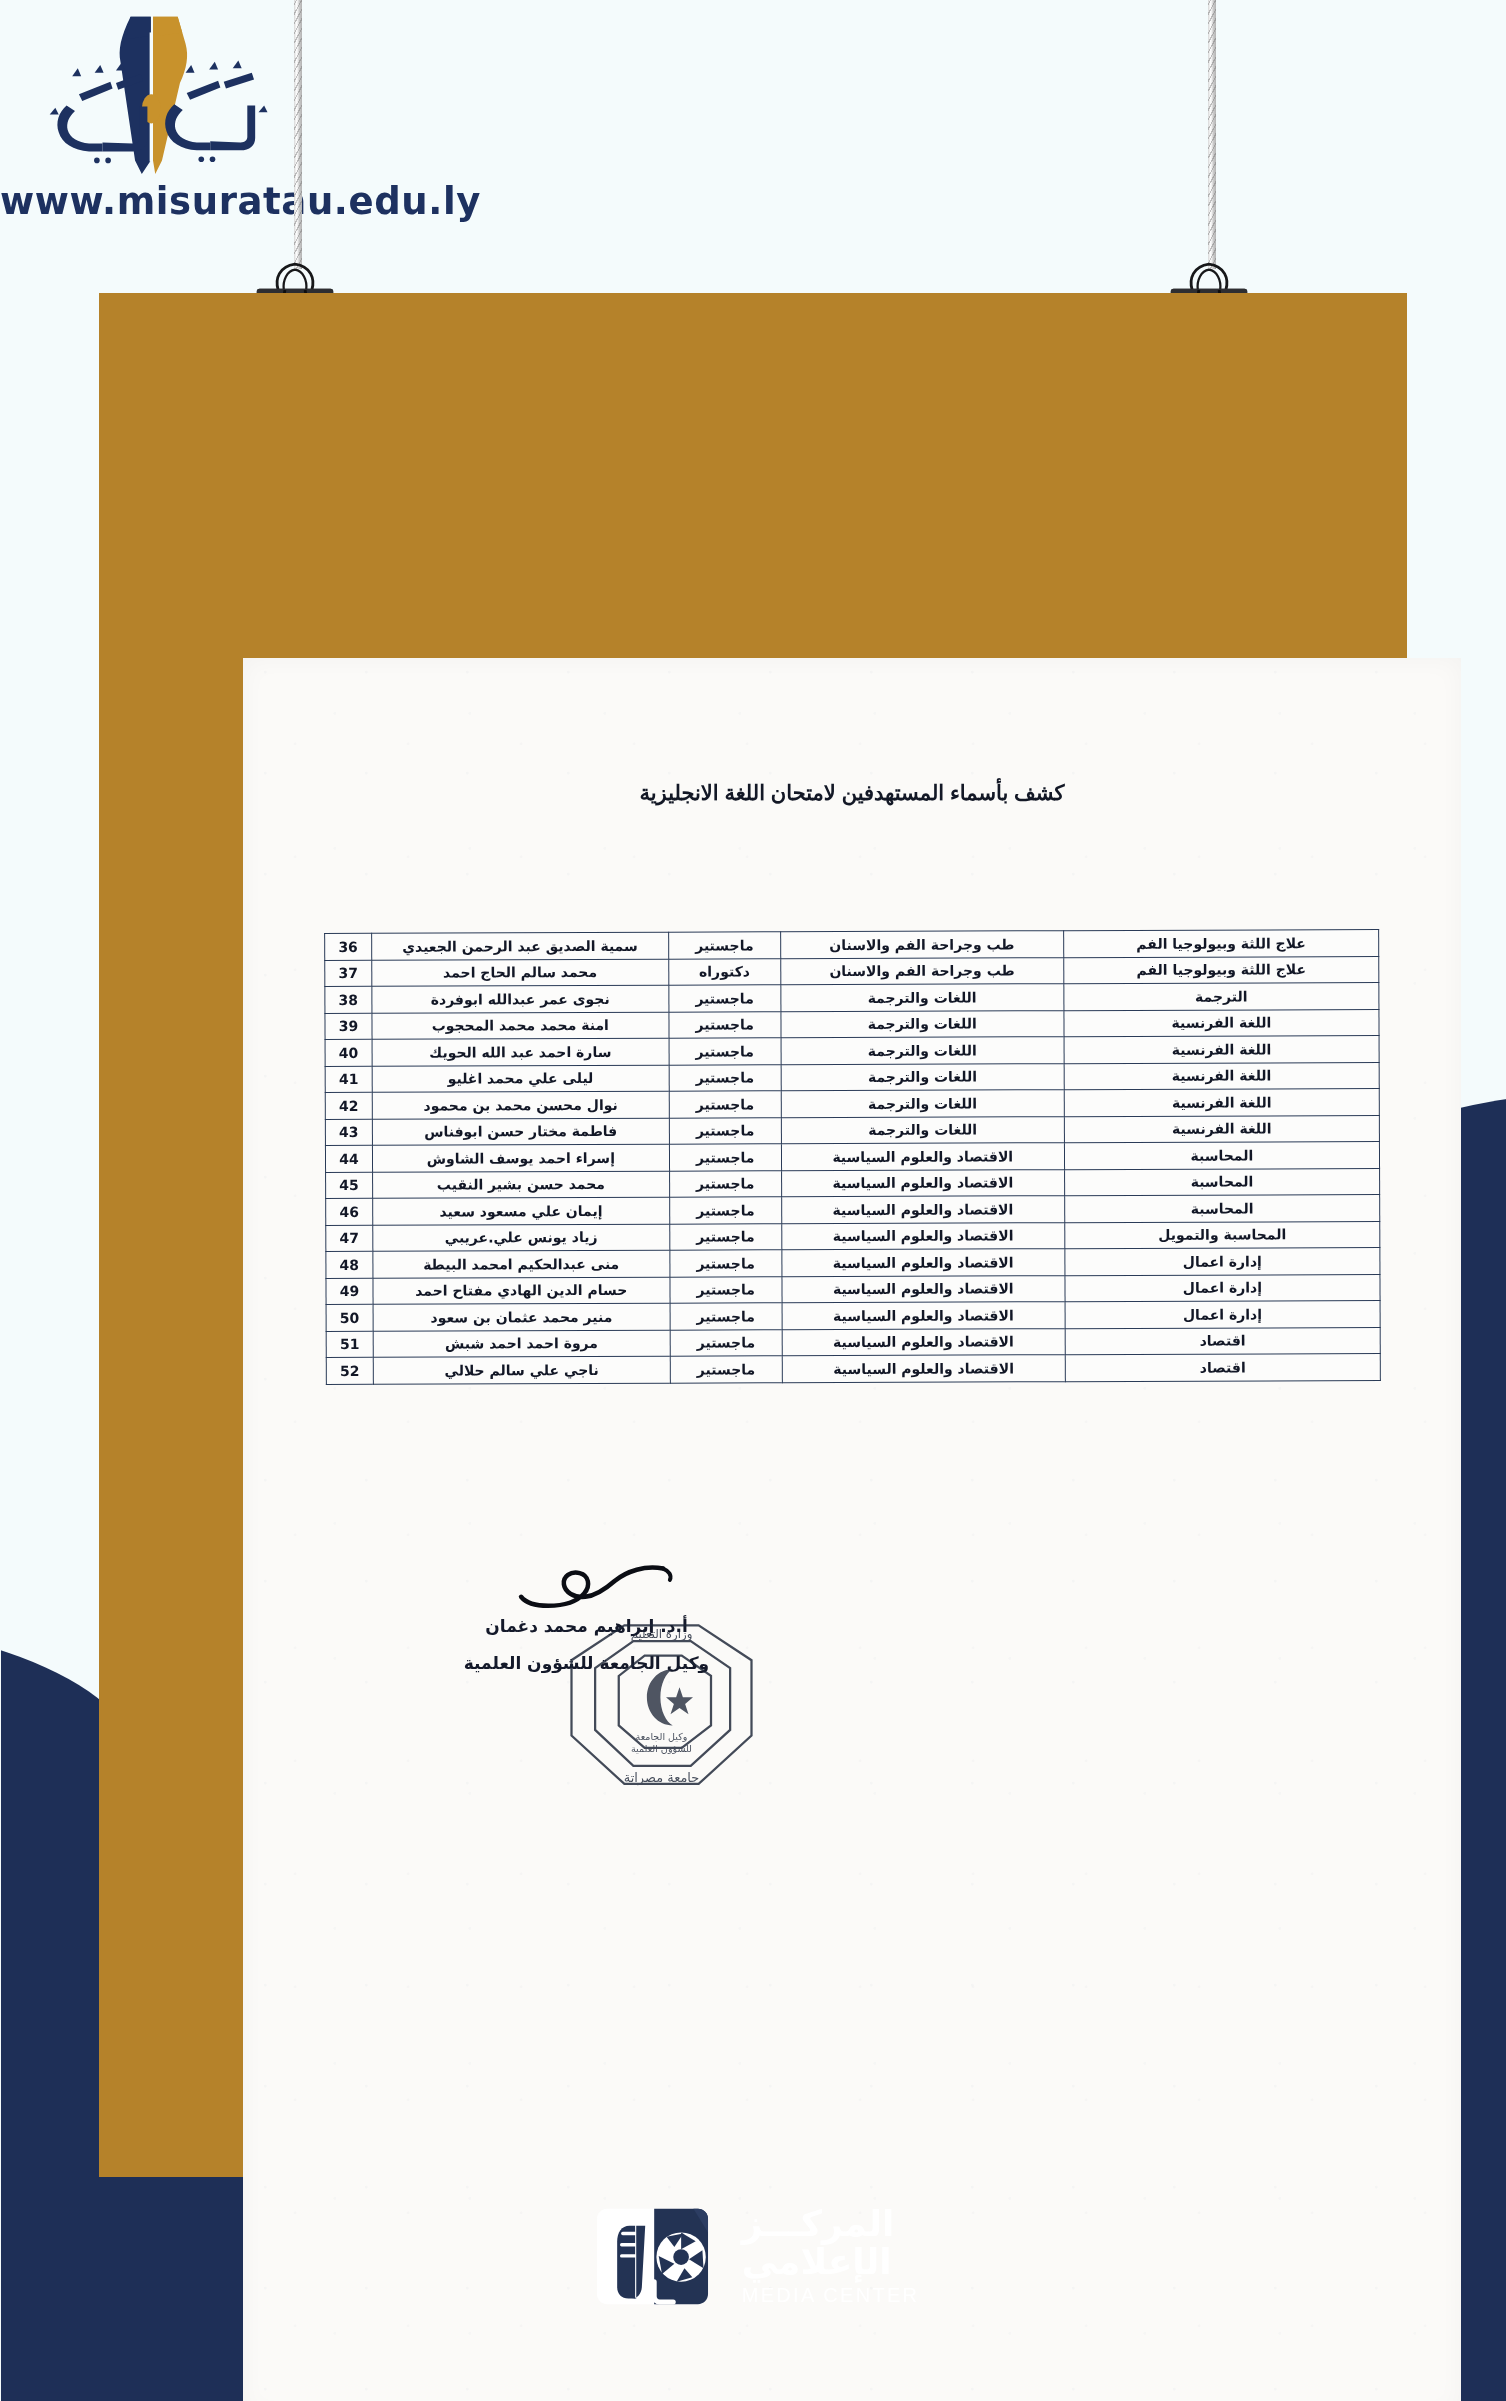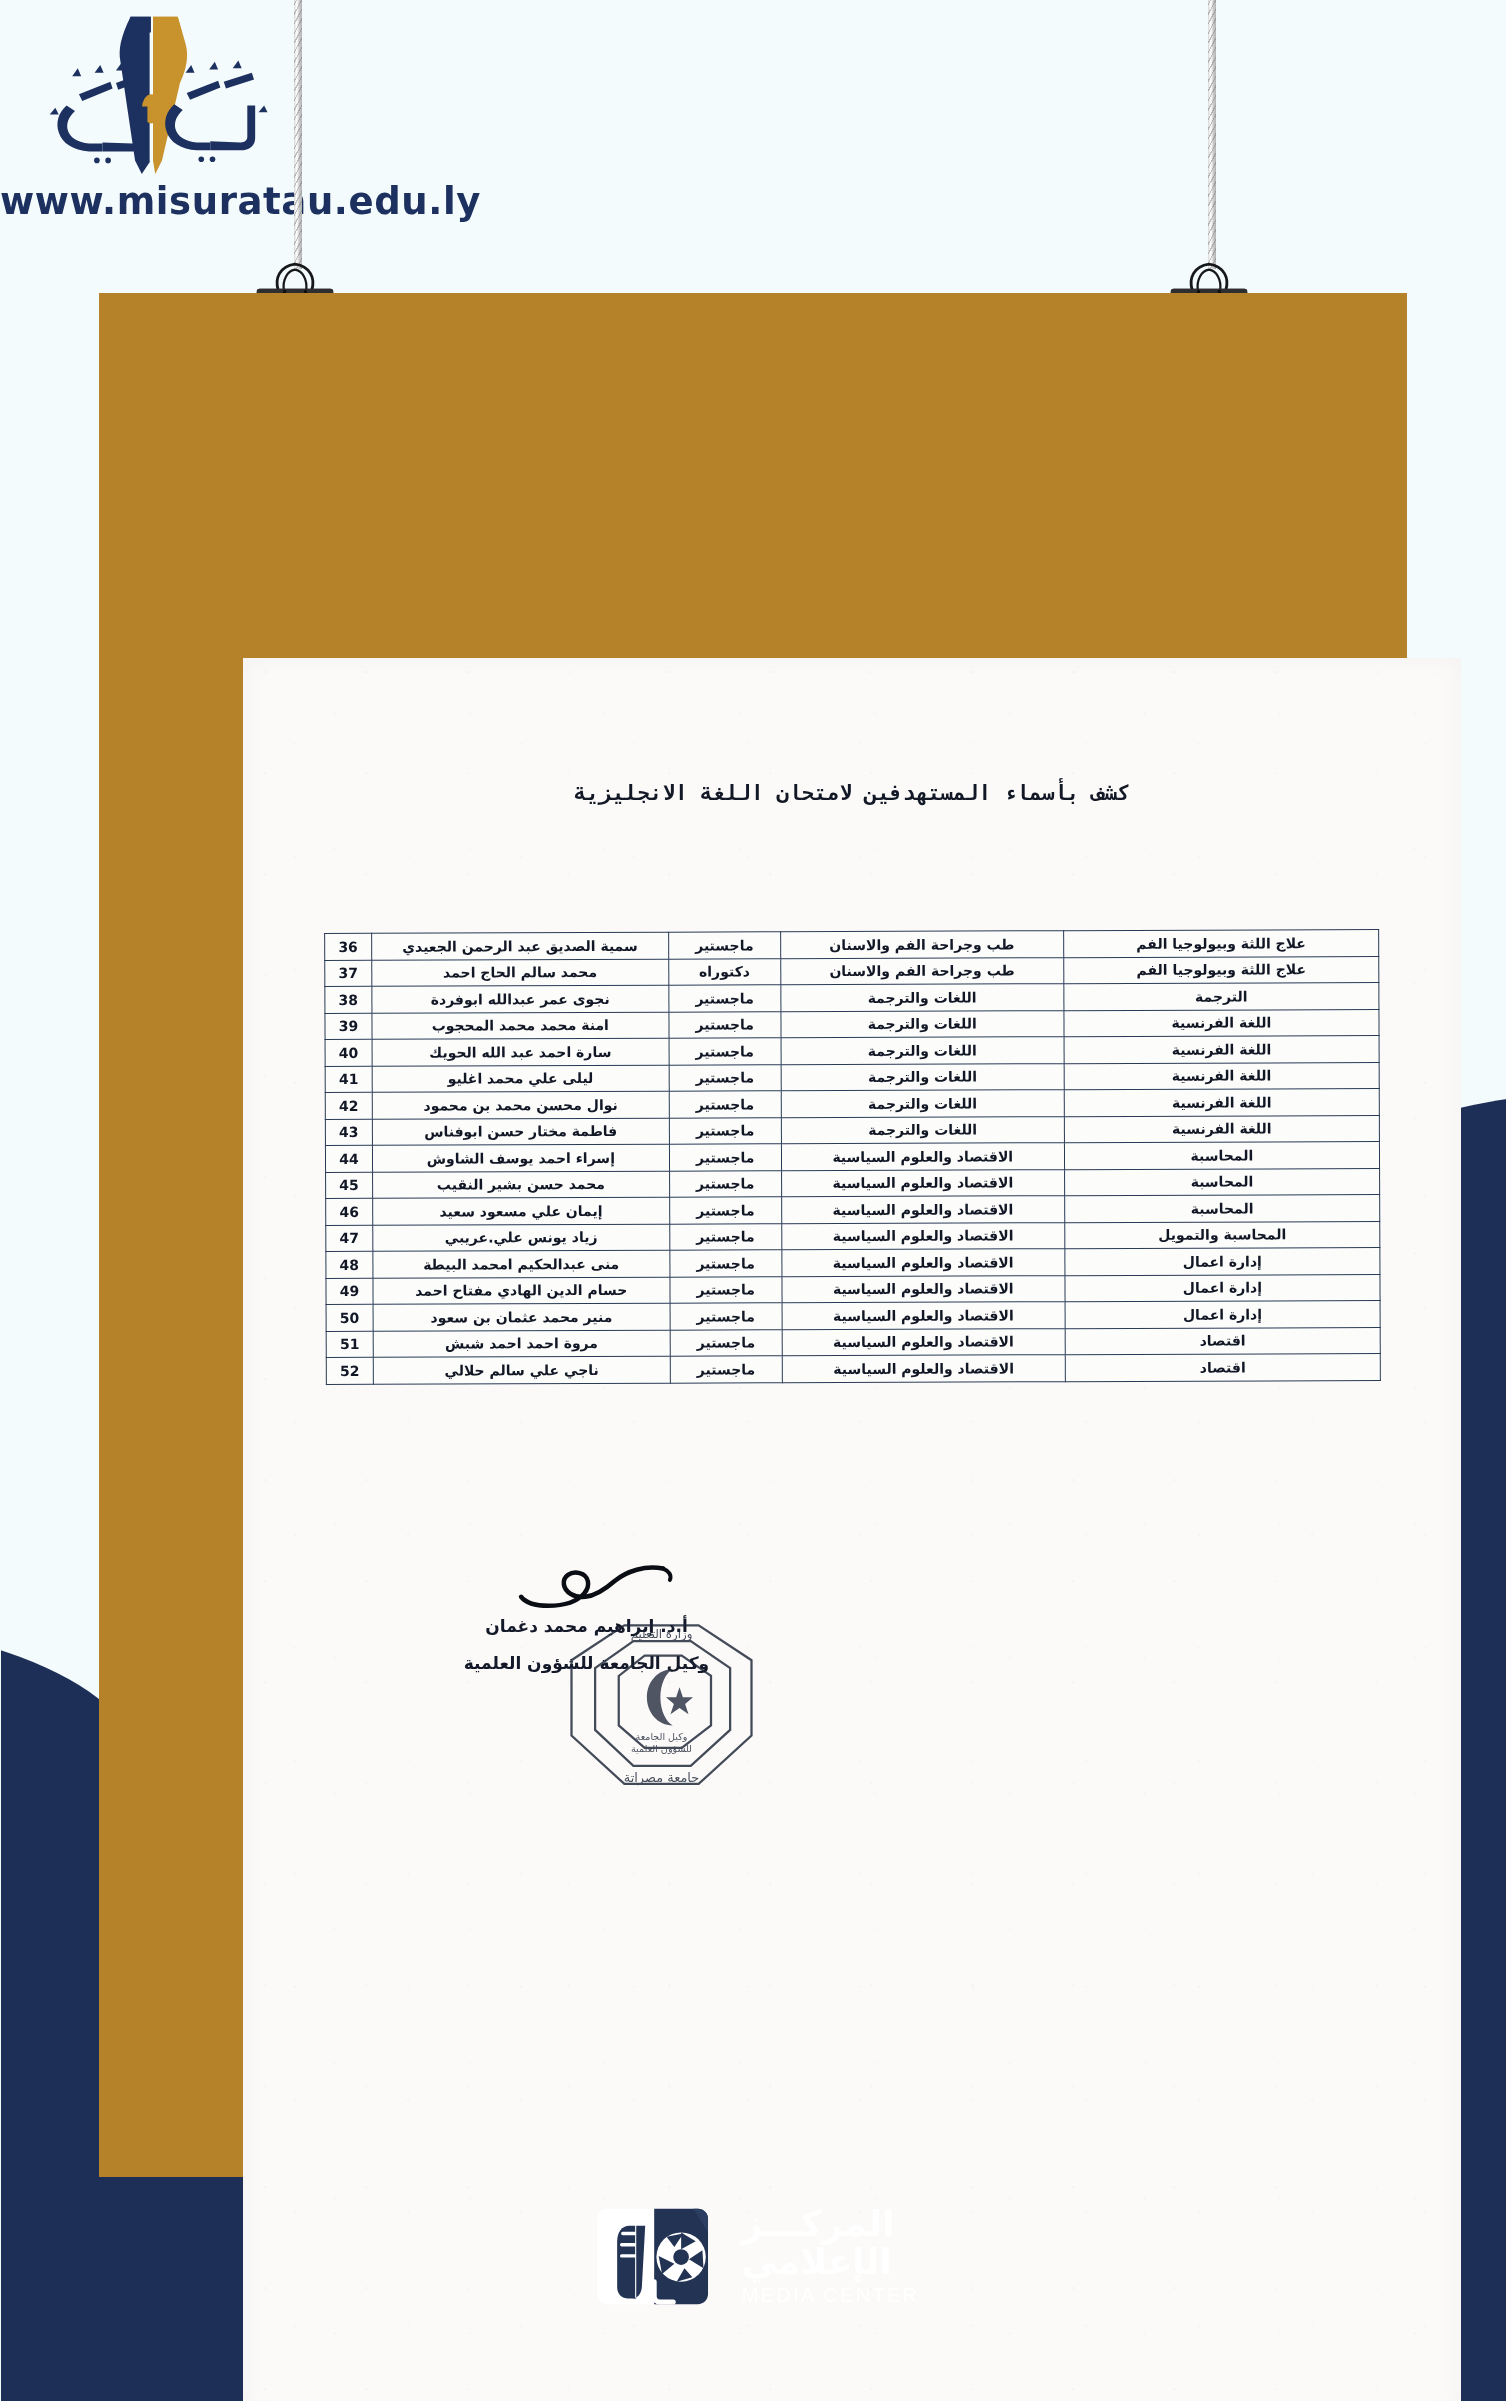--- a/index.html
+++ b/index.html
@@ -78,21 +78,21 @@
       radial-gradient(circle at 68% 41%, rgba(200,205,215,.10) 0 1.1px, transparent 1.7px),
       radial-gradient(circle at 46% 76%, rgba(205,200,210,.10) 0 1.1px, transparent 1.7px);
     background-size:101px 101px, 135px 135px, 113px 113px;
     pointer-events:none;
   }
 
   
   .doc-title {
     position:absolute; top:123px; left:0; width:100%;
     text-align:center;
-    font-family:Liberation Mono, monospace;
+    font-family:Liberation Sans, sans-serif;
     font-size:21px; font-weight:700; color:#131826;
     letter-spacing:0.2px;
   }
   .doc-sub {
     position:absolute; top:190px; left:0; width:100%;
     text-align:center;
     font-family:"DejaVu Sans", sans-serif;
     font-size:21px; font-weight:700; color:#131826;
     letter-spacing:0.2px;
   }

